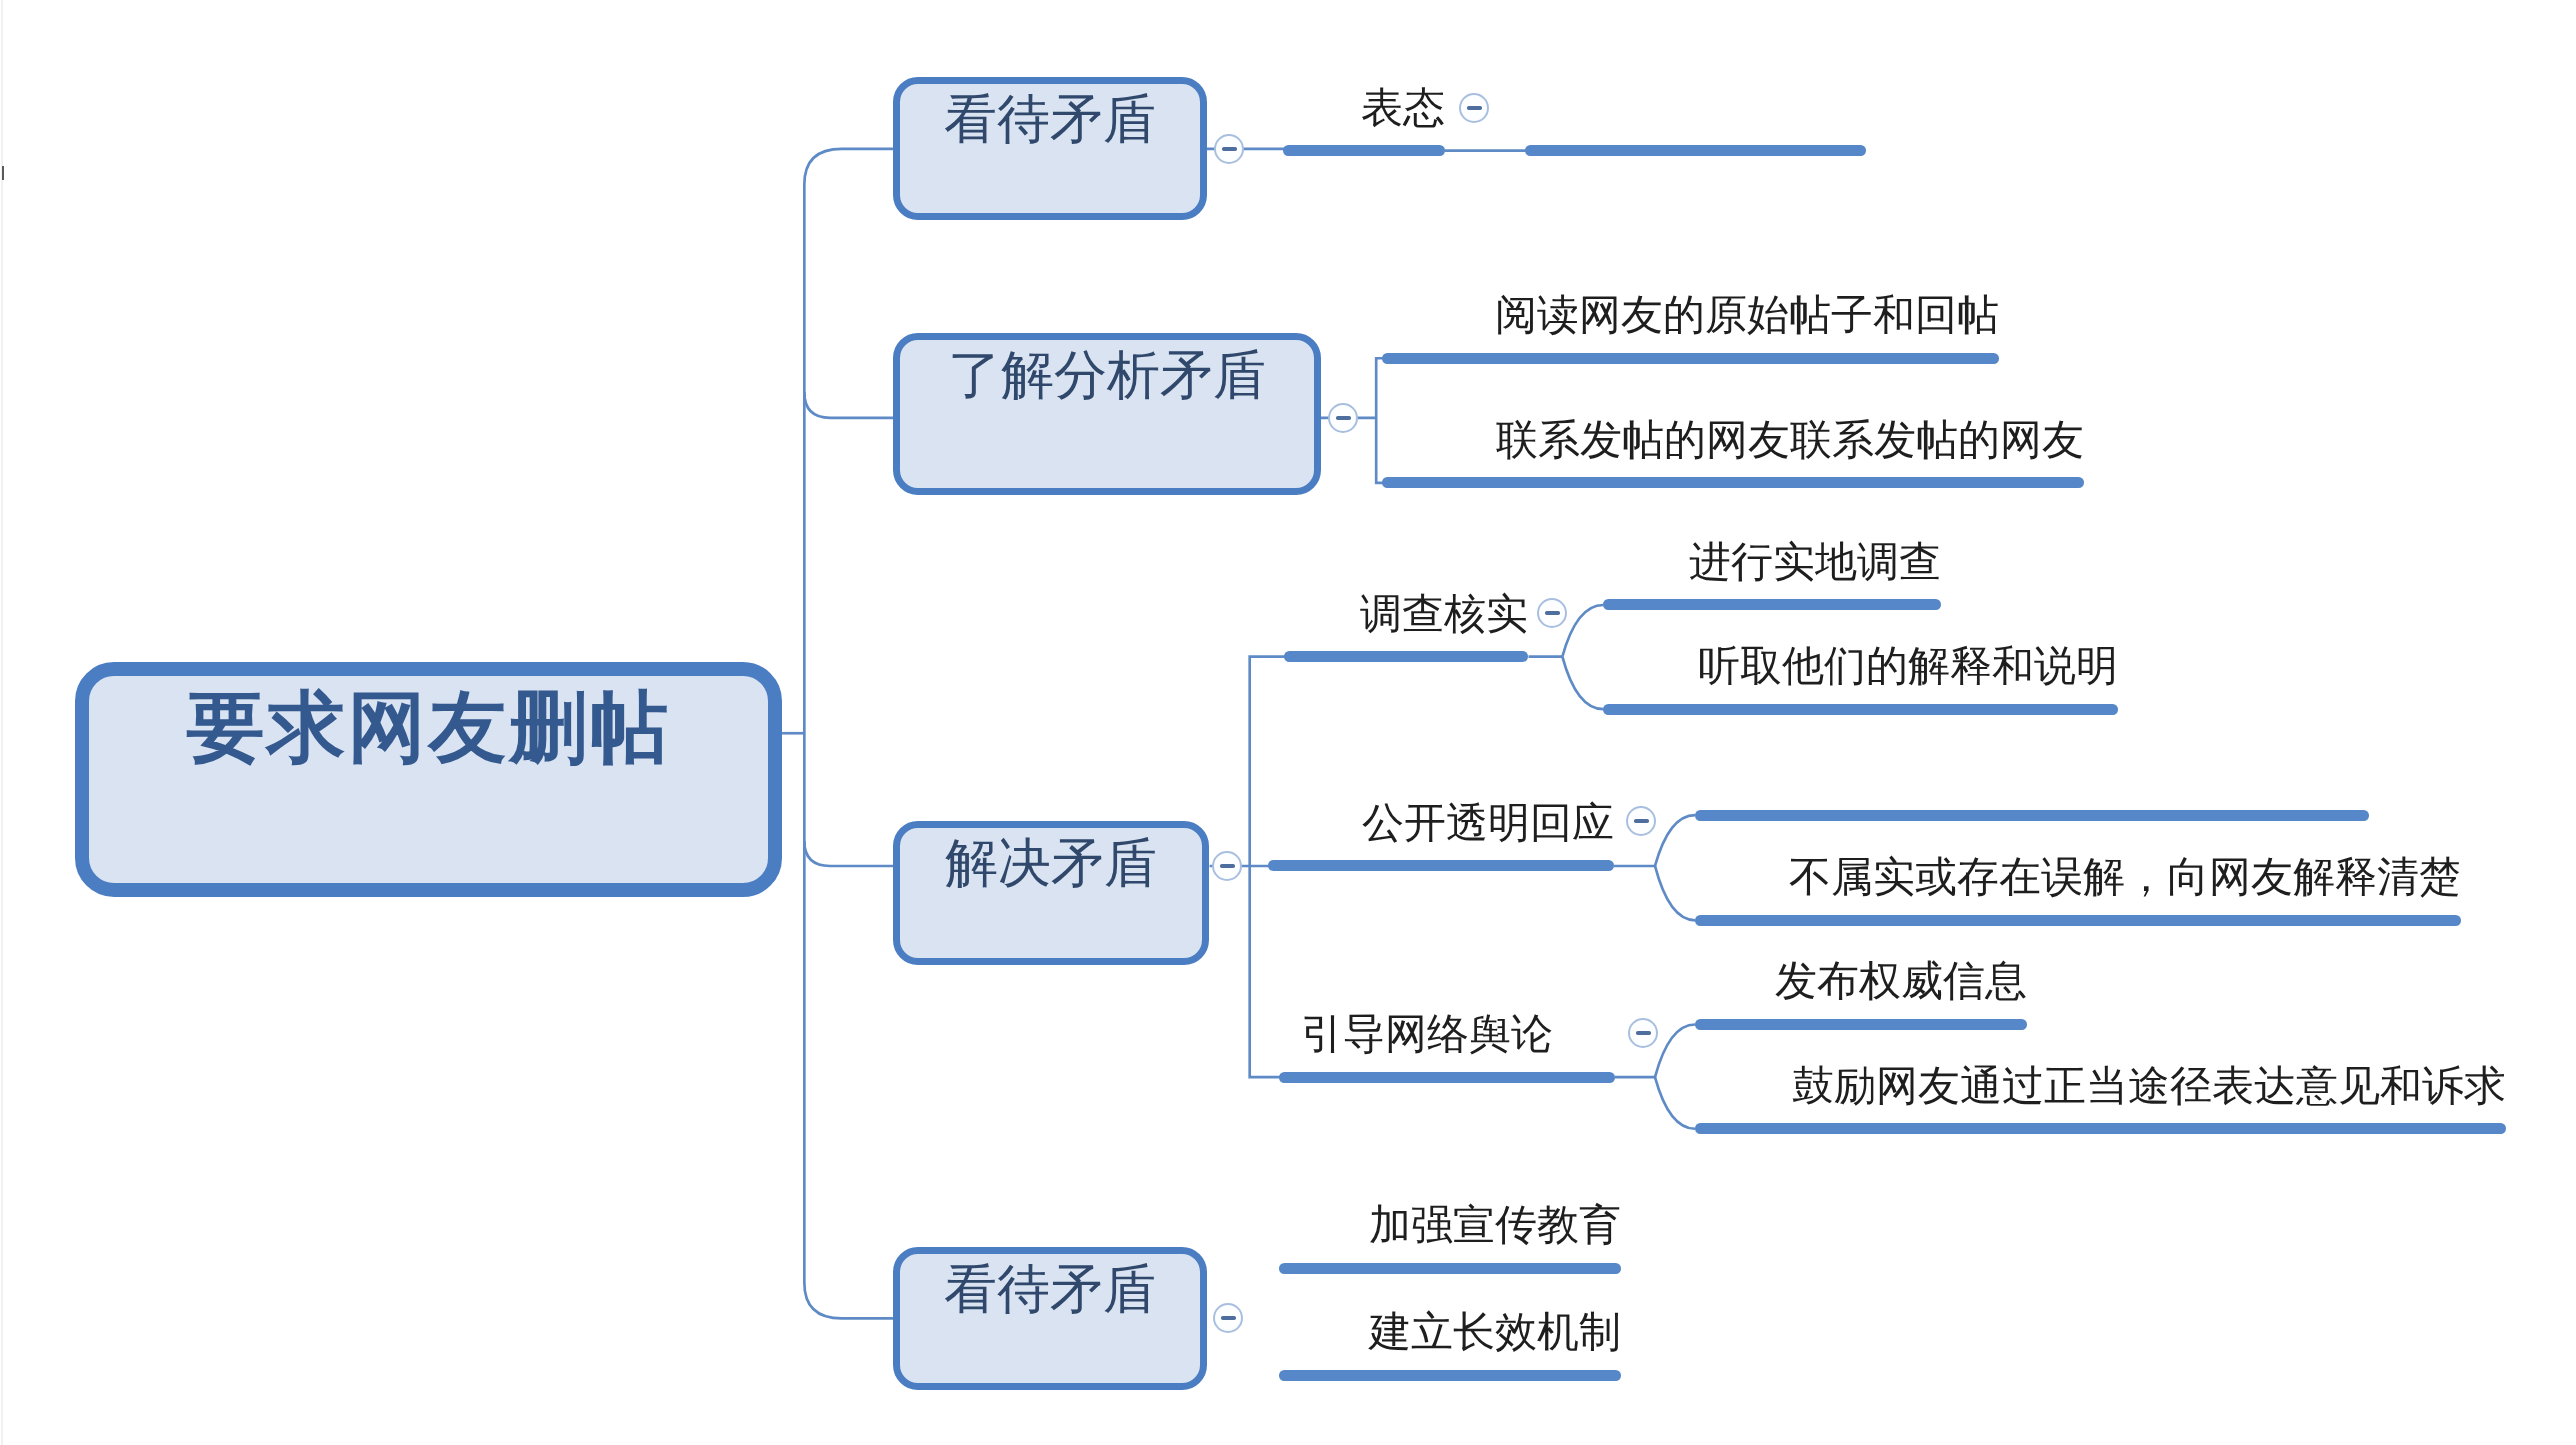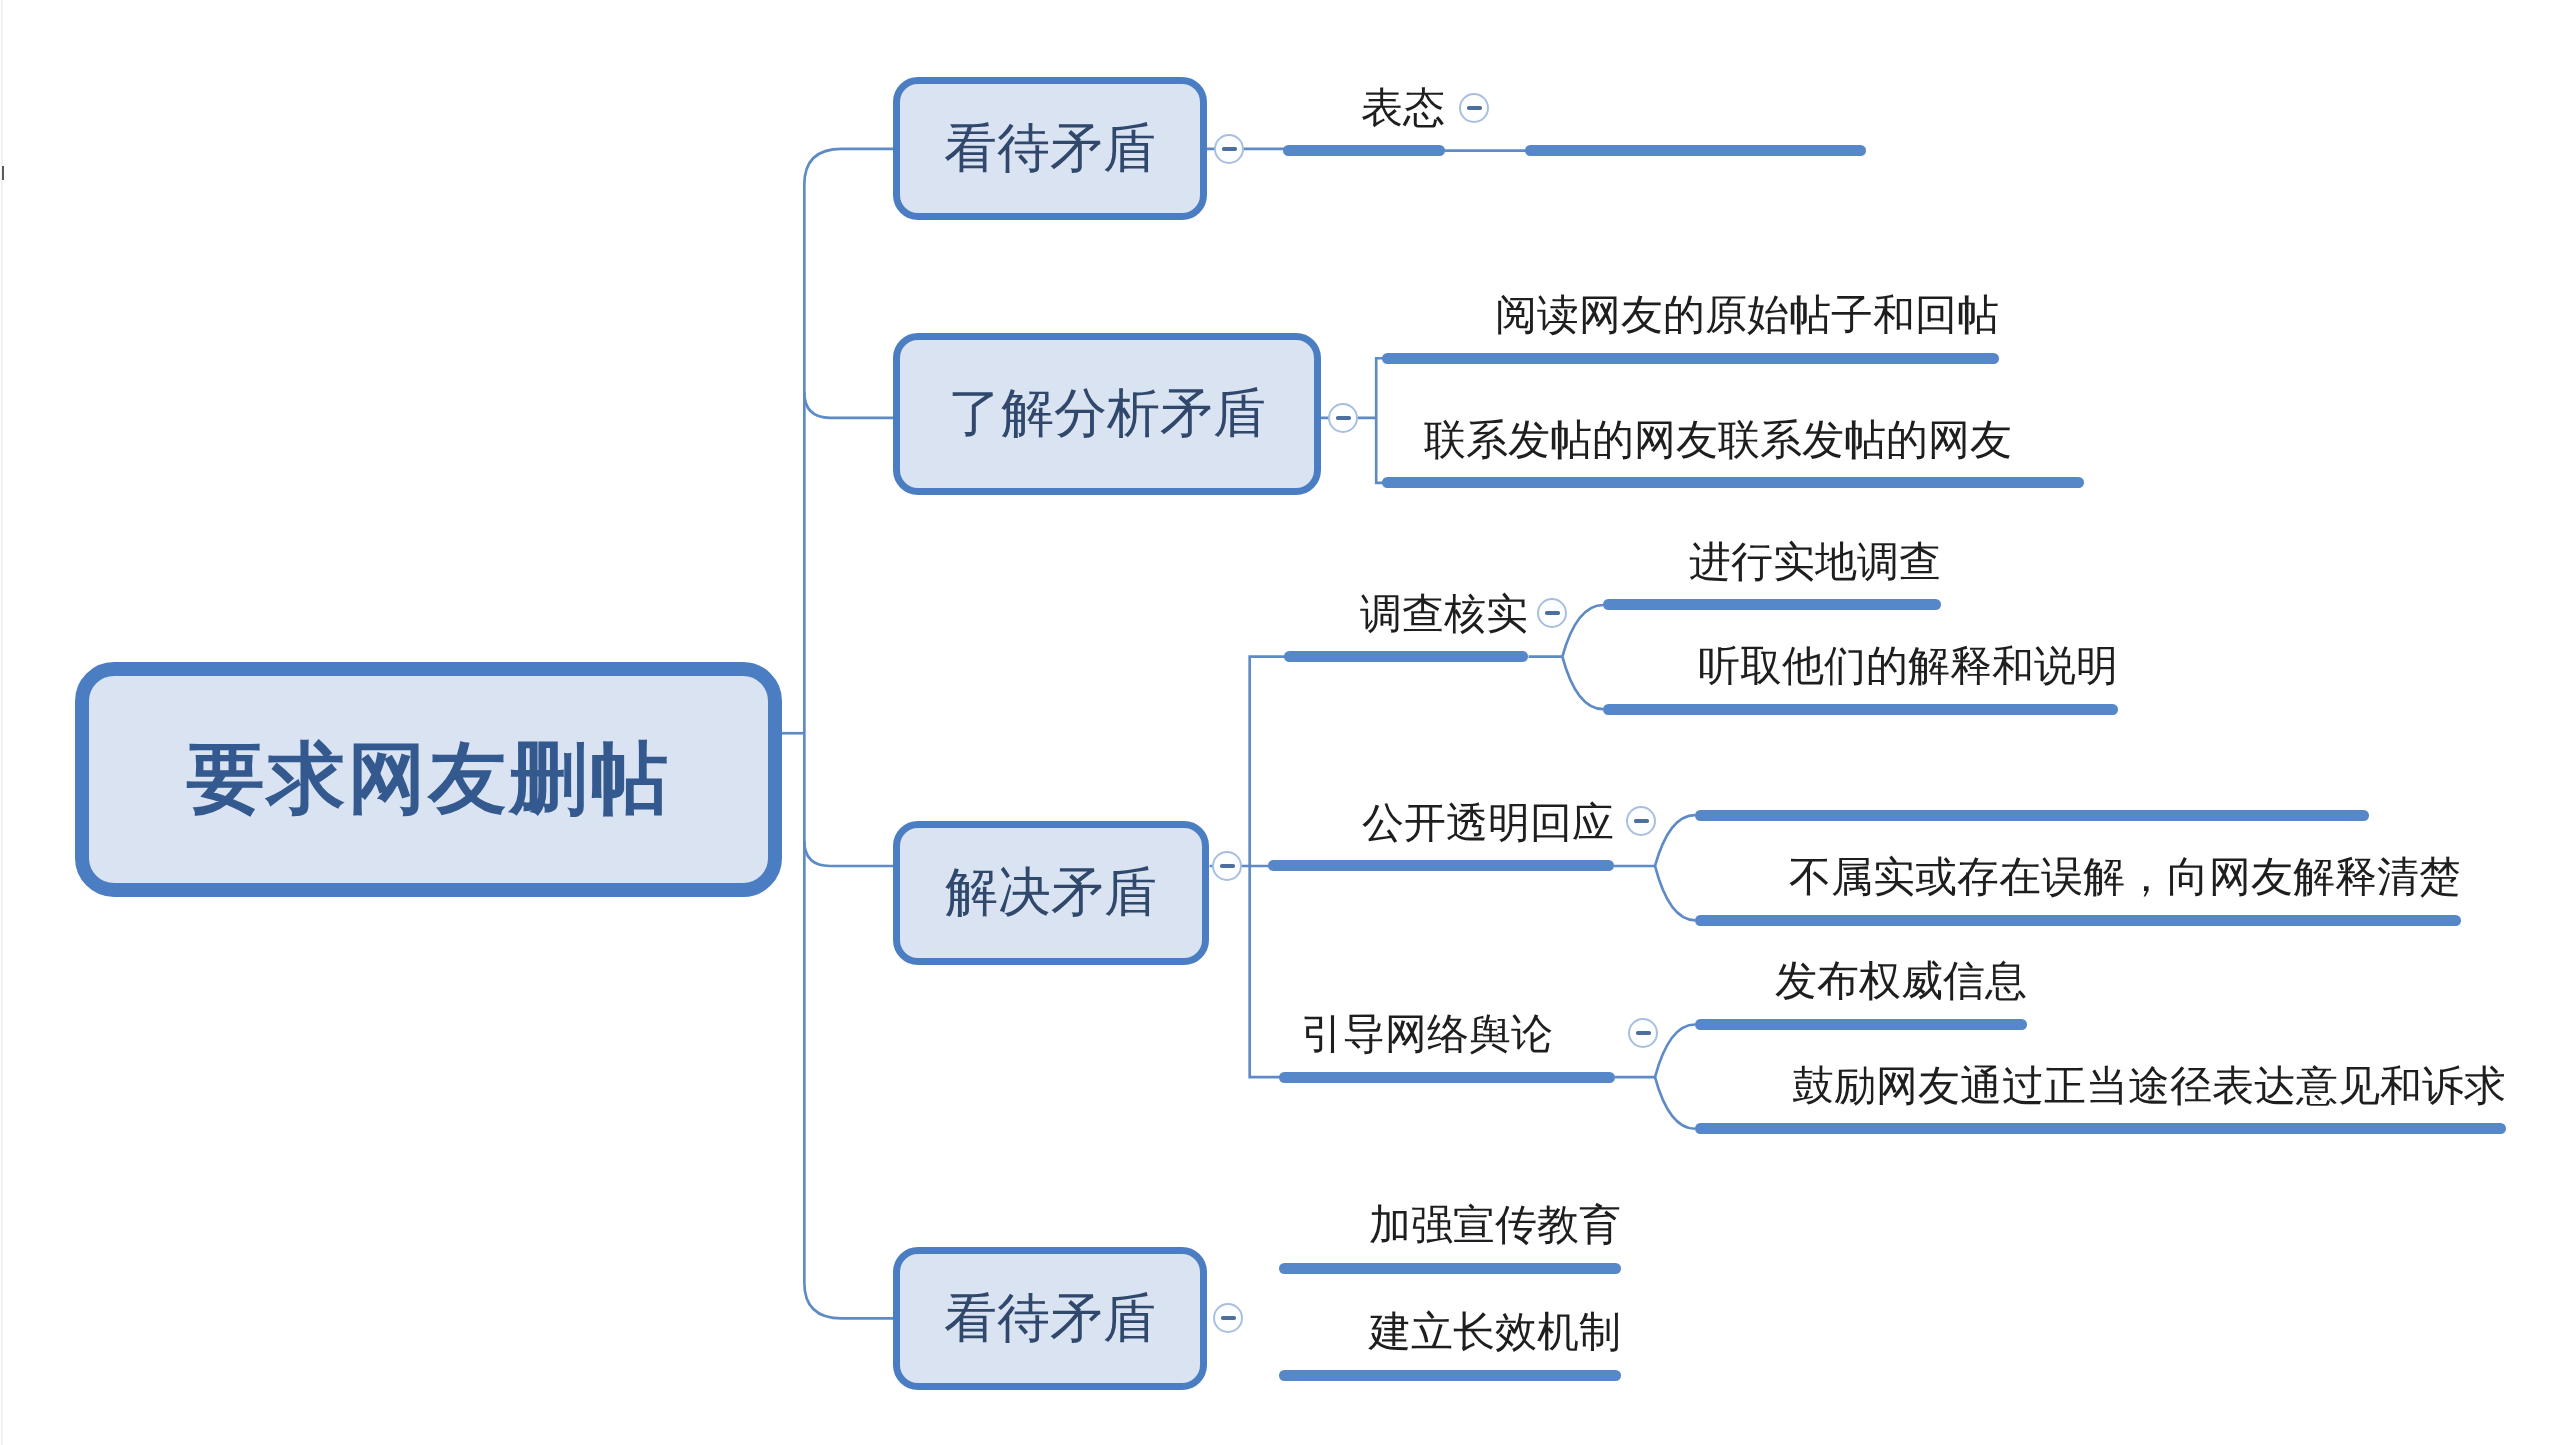--- a/index.html
+++ b/index.html
@@ -3,21 +3,21 @@
 <meta charset="utf-8">
 <style>
   html,body{margin:0;padding:0;background:#ffffff;}
   #canvas{
     position:relative;width:2576px;height:1446px;background:#ffffff;
     font-family:"DejaVu Sans","Liberation Sans",sans-serif;overflow:hidden;
   }
   #connectors{position:absolute;left:0;top:0;pointer-events:none;}
   .box{
     position:absolute;background:#D9E3F1;border:7.1px solid #4B7DC3;border-radius:25px;
-    display:flex;align-items:center;justify-content:center;box-sizing:border-box;
+    display:flex;justify-content:center;box-sizing:border-box;
   }
   .box.root{border-width:14.3px;border-radius:39px;margin-top:44px;}
   .box-label{color:#30486B;font-size:53px;white-space:nowrap;}
   .root-label{color:#33598F;font-size:78px;font-weight:bold;letter-spacing:2.7px;white-space:nowrap;}
   .bar{position:absolute;height:10.7px;border-radius:5.3px;background:#5687C9;}
   .ulabel{
     position:absolute;height:46px;line-height:46px;font-size:42px;color:#1E1E1E;
     text-align:right;white-space:nowrap;
   }
   .collapse{
@@ -88,21 +88,21 @@
   </div>
 
   <div class="ulabel" style="left:1283px;top:85px;width:162px">表态</div>
   <div class="bar" style="left:1283px;top:145px;width:162px"></div>
 
   <div class="bar" style="left:1525px;top:145px;width:341px"></div>
 
   <div class="ulabel" style="left:1382px;top:292px;width:617px">阅读网友的原始帖子和回帖</div>
   <div class="bar" style="left:1382px;top:353px;width:617px"></div>
 
-  <div class="ulabel" style="left:1310px;top:417px;width:702px">联系发帖的网友联系发帖的网友</div>
+  <div class="ulabel" style="left:1382px;top:417px;width:702px">联系发帖的网友联系发帖的网友</div>
   <div class="bar" style="left:1382px;top:477px;width:702px"></div>
 
   <div class="ulabel" style="left:1284px;top:591px;width:244px">调查核实</div>
   <div class="bar" style="left:1284px;top:651px;width:244px"></div>
 
   <div class="ulabel" style="left:1603px;top:539px;width:338px">进行实地调查</div>
   <div class="bar" style="left:1603px;top:599px;width:338px"></div>
 
   <div class="ulabel" style="left:1603px;top:643px;width:515px">听取他们的解释和说明</div>
   <div class="bar" style="left:1603px;top:704px;width:515px"></div>

